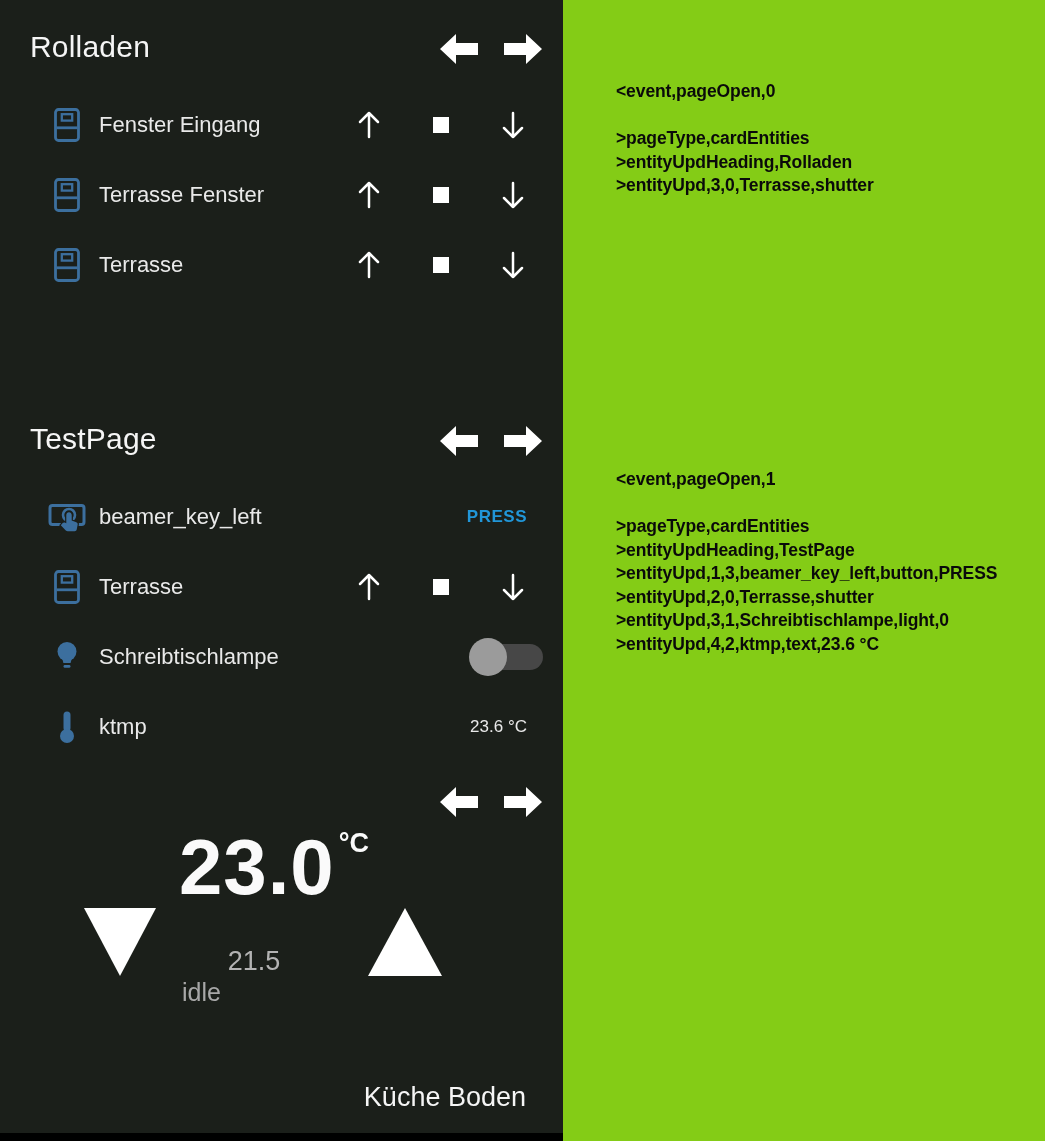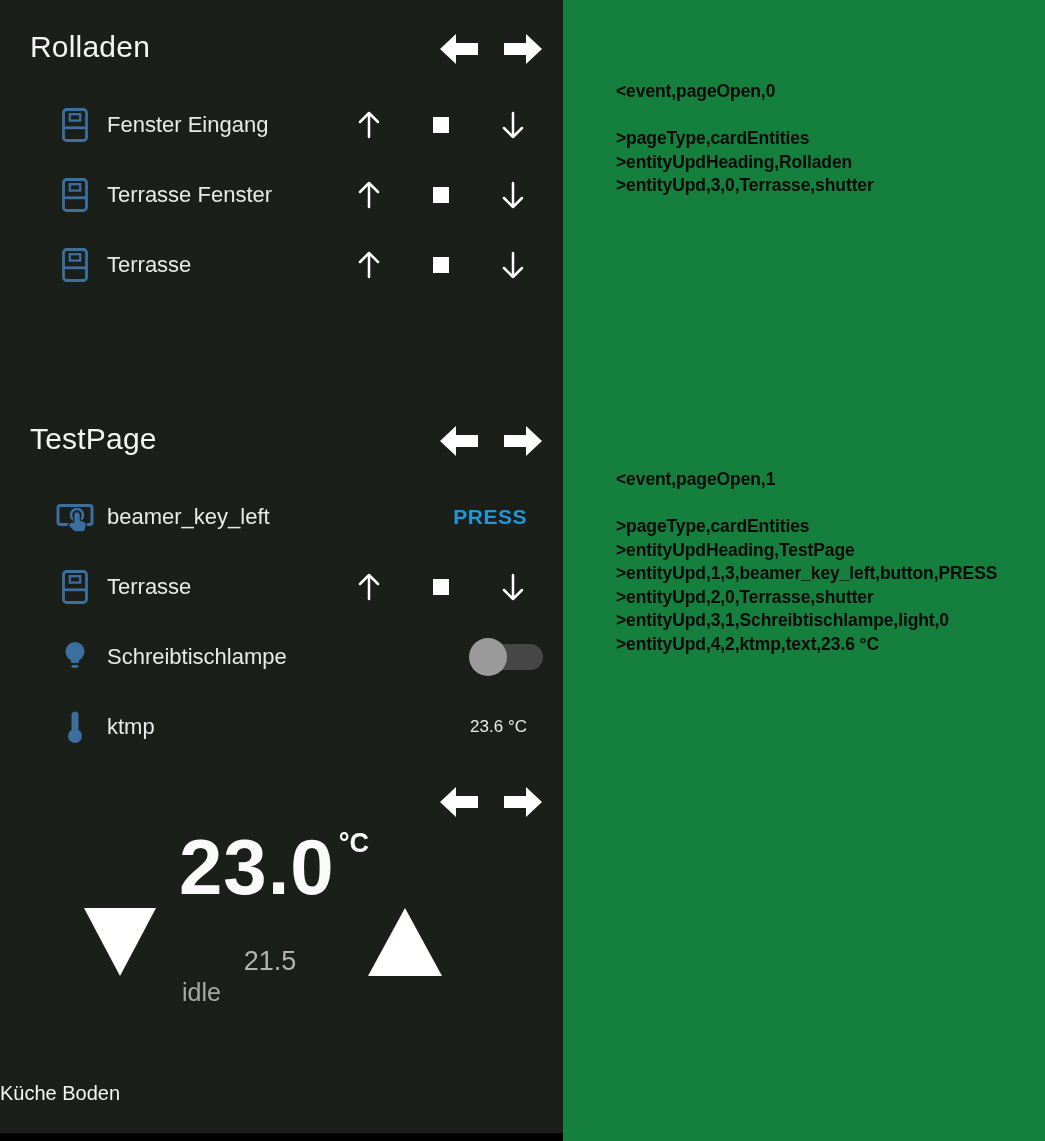--- a/index.html
+++ b/index.html
@@ -1,58 +1,58 @@
 <!DOCTYPE html>
 <html><head>
 <meta charset="utf-8">
 <style>
   html,body{margin:0;padding:0;background:#ffffff;}
-  .canvas{position:relative;width:1045px;height:1141px;background:#15803d;
+  .canvas{position:relative;width:1045px;height:1141px;background:#84cc16;
           font-family:"Liberation Sans",sans-serif;overflow:hidden;}
 
   
   .device-column{position:absolute;left:0;top:0;width:563px;height:1141px;background:#1b1f1a;}
   .bottom-strip{position:absolute;left:0;top:1133px;width:563px;height:8px;background:#000;}
 
   .panel{position:absolute;left:0;width:563px;}
   #panel-rolladen{top:0;height:392px;}
   #panel-testpage{top:392px;height:368px;}
   #panel-thermo{top:760px;height:373px;}
 
   .panel-header{box-sizing:border-box;padding:30px 21px 0 30px;height:90px;
                 display:flex;justify-content:space-between;align-items:flex-start;}
   .panel-title{font-size:30px;color:#f5f5f5;letter-spacing:.2px;line-height:34px;}
   .nav-arrows{display:flex;gap:26px;margin-top:4px;}
   .nav-btn{cursor:pointer;}
   .nav-btn svg{display:block;}
 
-  .entity-row{height:70px;display:flex;align-items:center;padding:0 36px 0 47px;margin-left:8px;}
+  .entity-row{height:70px;display:flex;align-items:center;padding:0 36px 0 47px;}
   .eicon{width:40px;display:flex;justify-content:center;align-items:center;}
   .elabel{font-size:22px;color:#e9e9e9;margin-left:12px;flex:1;white-space:nowrap;}
   .shutter-controls{display:flex;align-items:center;justify-content:space-between;width:172px;}
   .ctrl{display:flex;align-items:center;justify-content:center;cursor:pointer;}
   .stop-square{width:16px;height:16px;background:#fff;display:block;}
   .value-text{font-size:17px;color:#e9e9e9;white-space:nowrap;}
-  .press-label{font-size:21px;font-weight:bold;color:#2196d8;letter-spacing:.5px;cursor:pointer;}
+  .press-label{font-size:17px;font-weight:bold;color:#2196d8;letter-spacing:.5px;cursor:pointer;}
 
   .toggle{position:relative;width:72px;height:26px;margin-right:-16px;cursor:pointer;}
   .toggle-track{position:absolute;left:0;top:0;width:72px;height:26px;border-radius:13px;background:#474747;}
   .toggle-knob{position:absolute;left:-2px;top:-6px;width:38px;height:38px;border-radius:50%;background:#9b9b9b;}
 
   
   .thermo-nav{position:absolute;top:27px;right:21px;display:flex;gap:26px;}
   .thermo-temp{position:absolute;top:62px;left:0;width:548px;text-align:center;color:#fafafa;white-space:nowrap;}
   .temp-value{font-size:78px;font-weight:bold;letter-spacing:1px;}
   .temp-unit{font-size:27px;font-weight:bold;vertical-align:42px;margin-left:4px;}
   .tri{position:absolute;width:0;height:0;cursor:pointer;}
   .tri-down{top:148px;left:84px;border-left:36px solid transparent;border-right:36px solid transparent;border-top:68px solid #fff;}
   .tri-up{top:148px;left:368px;border-left:37px solid transparent;border-right:37px solid transparent;border-bottom:68px solid #fff;}
-  .thermo-target{position:absolute;top:186px;left:190px;width:160px;text-align:center;font-size:27px;color:#b3b3b3;}
+  .thermo-target{position:absolute;top:186px;left:174px;width:160px;text-align:center;font-size:27px;color:#b3b3b3;}
   .thermo-state{position:absolute;top:218px;left:182px;width:160px;font-size:25px;color:#a8a8a8;}
-  .thermo-footer{position:absolute;top:322px;left:0;width:526px;text-align:left;font-size:20px;color:#f5f5f5;}
+  .thermo-footer{position:absolute;top:322px;left:0;width:526px;text-align:right;font-size:27px;color:#f5f5f5;}
 
   
   .log-block{position:absolute;left:616px;font-weight:bold;font-size:17.5px;line-height:23.5px;
              color:#0a0a0a;white-space:nowrap;letter-spacing:-.1px;}
   #log-0{top:80px;} #log-1{top:468px;} #log-2{top:886px;}
   .log-body{margin-top:23.5px;}
 </style>
 </head>
 <body>
 

